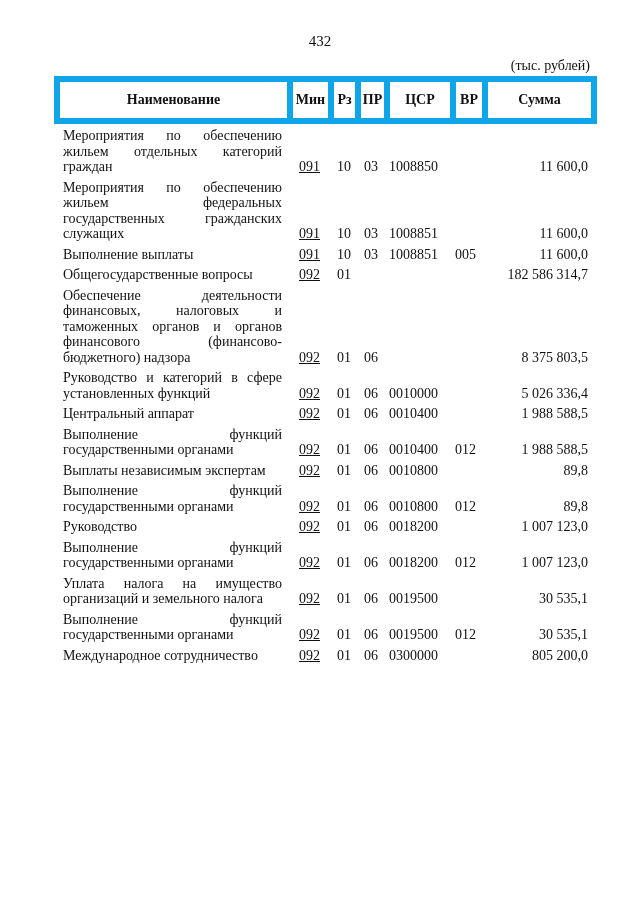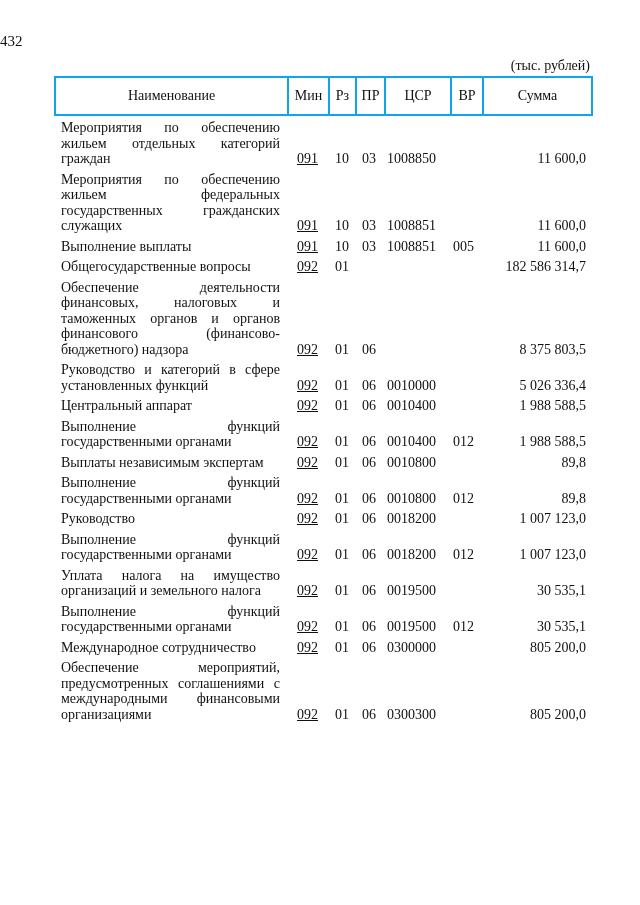--- a/index.html
+++ b/index.html
@@ -2,40 +2,40 @@
 <html><head>
 <meta charset="utf-8">
 <style>
   html, body { margin: 0; padding: 0; background: #ffffff; }
   body {
     width: 640px; height: 905px; position: relative; overflow: hidden;
     font-family: "Liberation Serif", serif; color: #111111;
   }
   .page-number {
     position: absolute; left: 0; width: 640px; top: 33px;
-    text-align: left; font-size: 15px;
+    text-align: center; font-size: 15px;
   }
   .units {
     position: absolute; right: 50px; top: 58px; font-size: 14px; padding-left: 26px;
   }
   table.budget {
     position: absolute; left: 54px; top: 76px;
     border-collapse: collapse; table-layout: fixed;
     width: 537px; font-size: 14px; line-height: 15.5px;
   }
   col.c-name { width: 233px; }
   col.c-min  { width: 41px; }
   col.c-rz   { width: 27px; }
   col.c-pr   { width: 29px; }
   col.c-csr  { width: 66px; }
   col.c-vr   { width: 32px; }
   col.c-sum  { width: 109px; }
   thead th {
-    font-weight: normal; height: 36px; padding: 0;
-    border: 2px solid #0ea5e9; text-align: center; vertical-align: middle;
+    font-weight: bold; height: 36px; padding: 0;
+    border: 6px solid #0ea5e9; text-align: center; vertical-align: middle;
     font-size: 14px;
   }
   tbody td {
     padding: 0; vertical-align: bottom; border: none;
   }
   tbody tr td { padding-top: 4px; padding-bottom: 1px; }
   td.name {
     text-align: justify; text-align-last: left;
     padding-left: 6px !important; padding-right: 8px !important;
   }
@@ -203,23 +203,14 @@
       </tr>
       <tr>
         <td class="name">Международное сотрудничество</td>
         <td class="code min">092</td>
         <td class="code">01</td>
         <td class="code">06</td>
         <td class="code csr">0300000</td>
         <td class="code vr"></td>
         <td class="sum">805 200,0</td>
       </tr>
-      <tr>
-        <td class="name">Обеспечение мероприятий, предусмотренных соглашениями с международными финансовыми организациями</td>
-        <td class="code min">092</td>
-        <td class="code">01</td>
-        <td class="code">06</td>
-        <td class="code csr">0300300</td>
-        <td class="code vr"></td>
-        <td class="sum">805 200,0</td>
-      </tr>
     </tbody>
 </table>
 
 </body></html>

